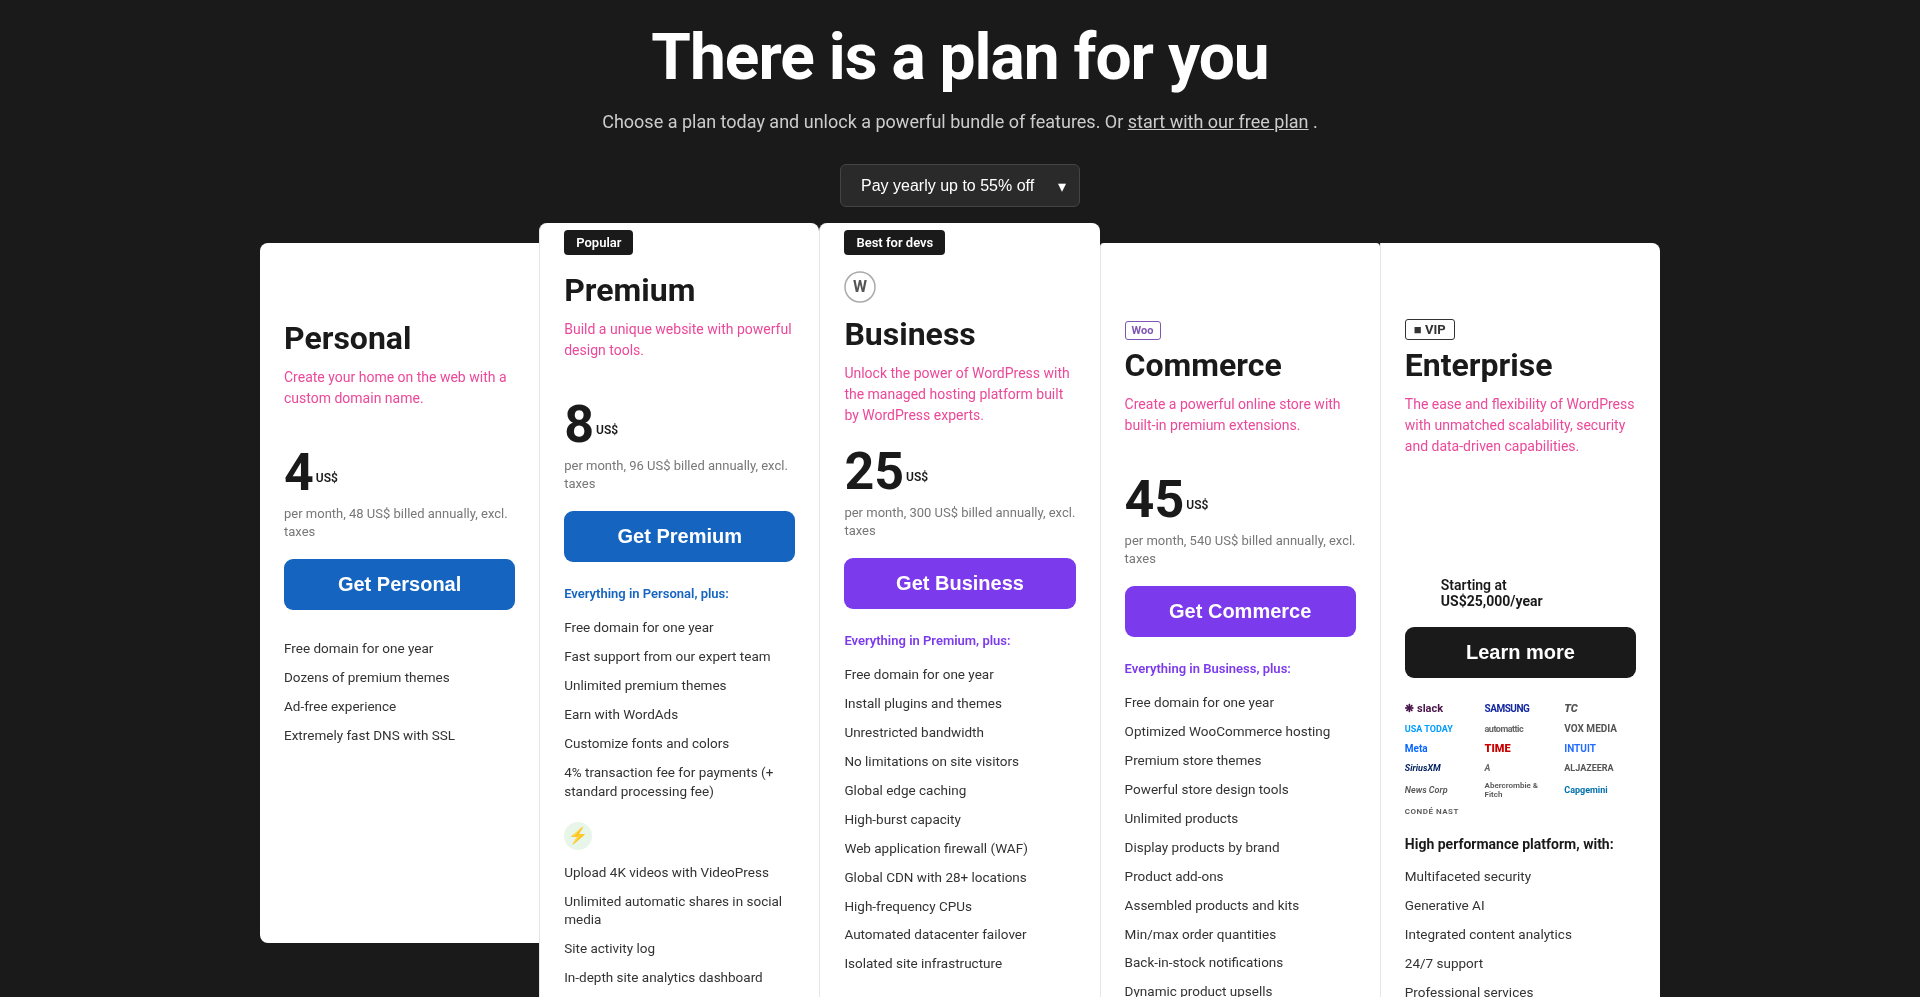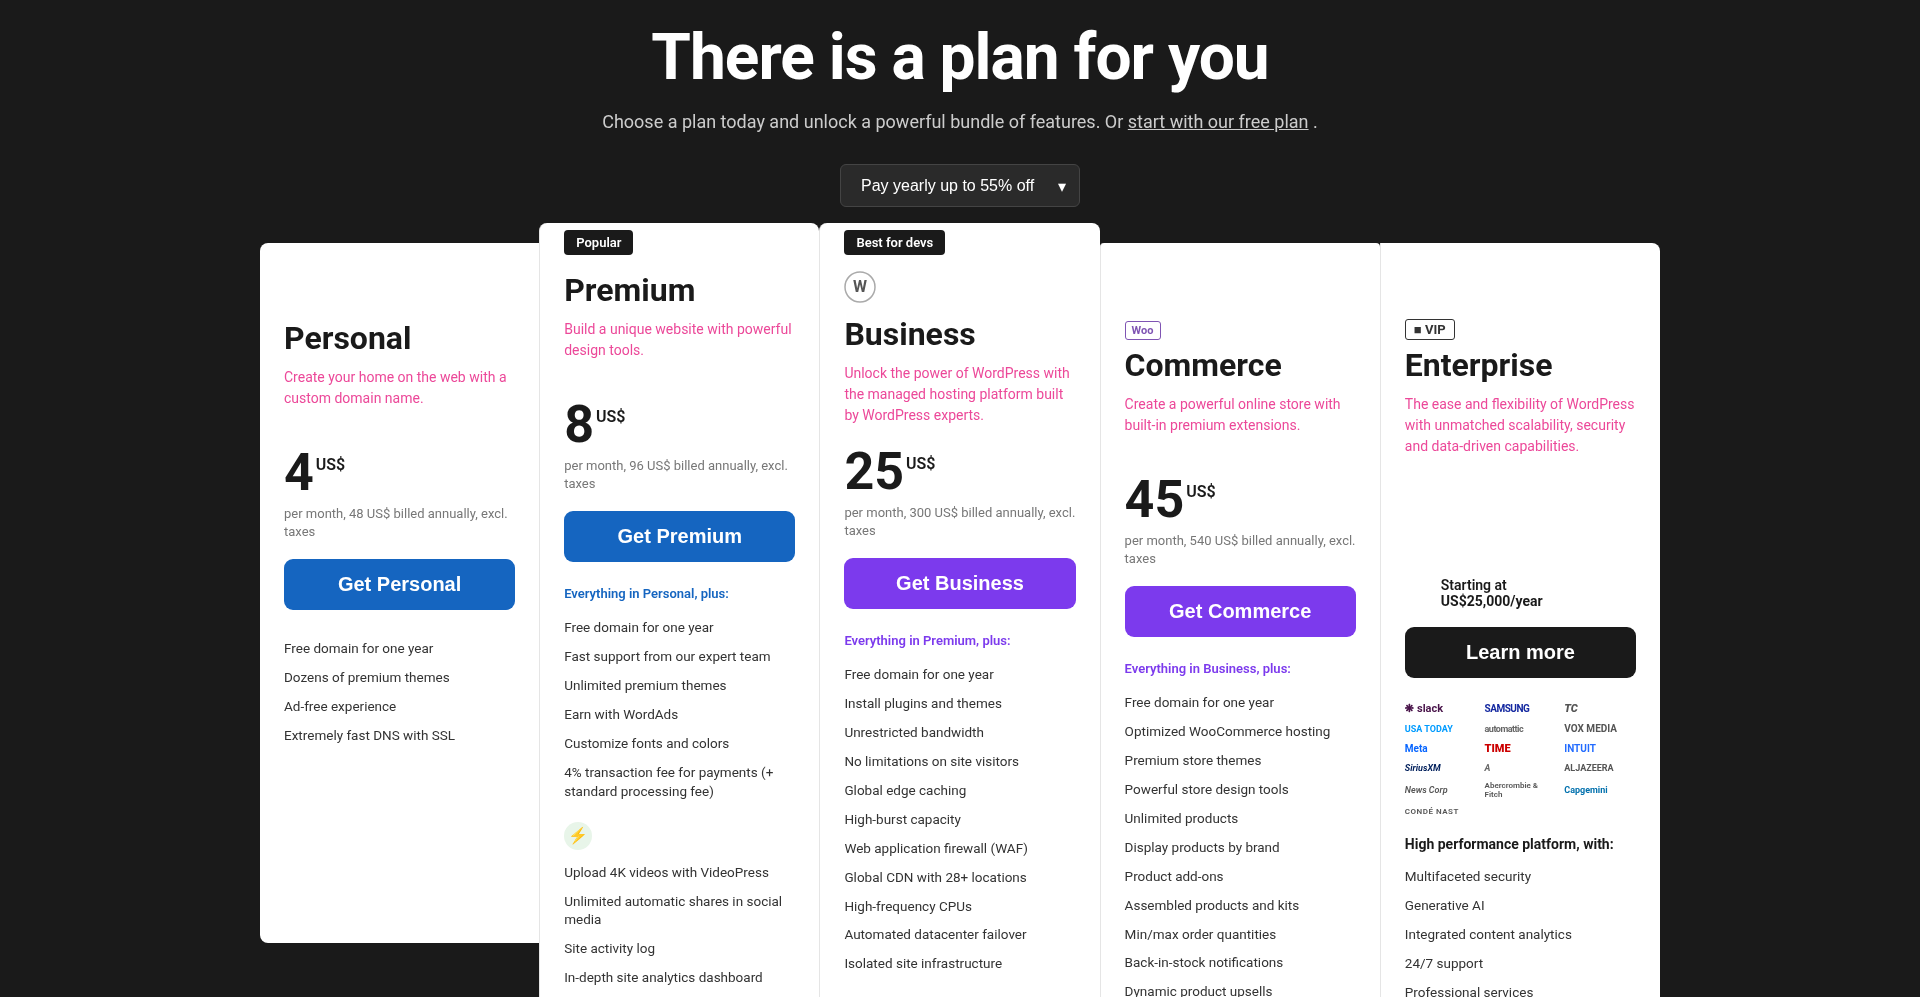--- a/index.html
+++ b/index.html
@@ -130,24 +130,24 @@
       align-items: flex-start;
       margin-bottom: 6px;
     }
     .plan-price-main {
       font-size: 52px;
       font-weight: 700;
       line-height: 1;
       color: #1a1a1a;
     }
     .plan-price-currency {
-      font-size: 16px;
+      font-size: 12px;
       font-weight: 600;
       color: #1a1a1a;
-      margin-top: 8px;
+      margin-top: 24px;
       margin-left: 2px;
     }
     .plan-price-billing {
       font-size: 13px;
       color: #777;
       line-height: 1.4;
       margin-bottom: 18px;
     }
     .plan-cta {
       display: block;

